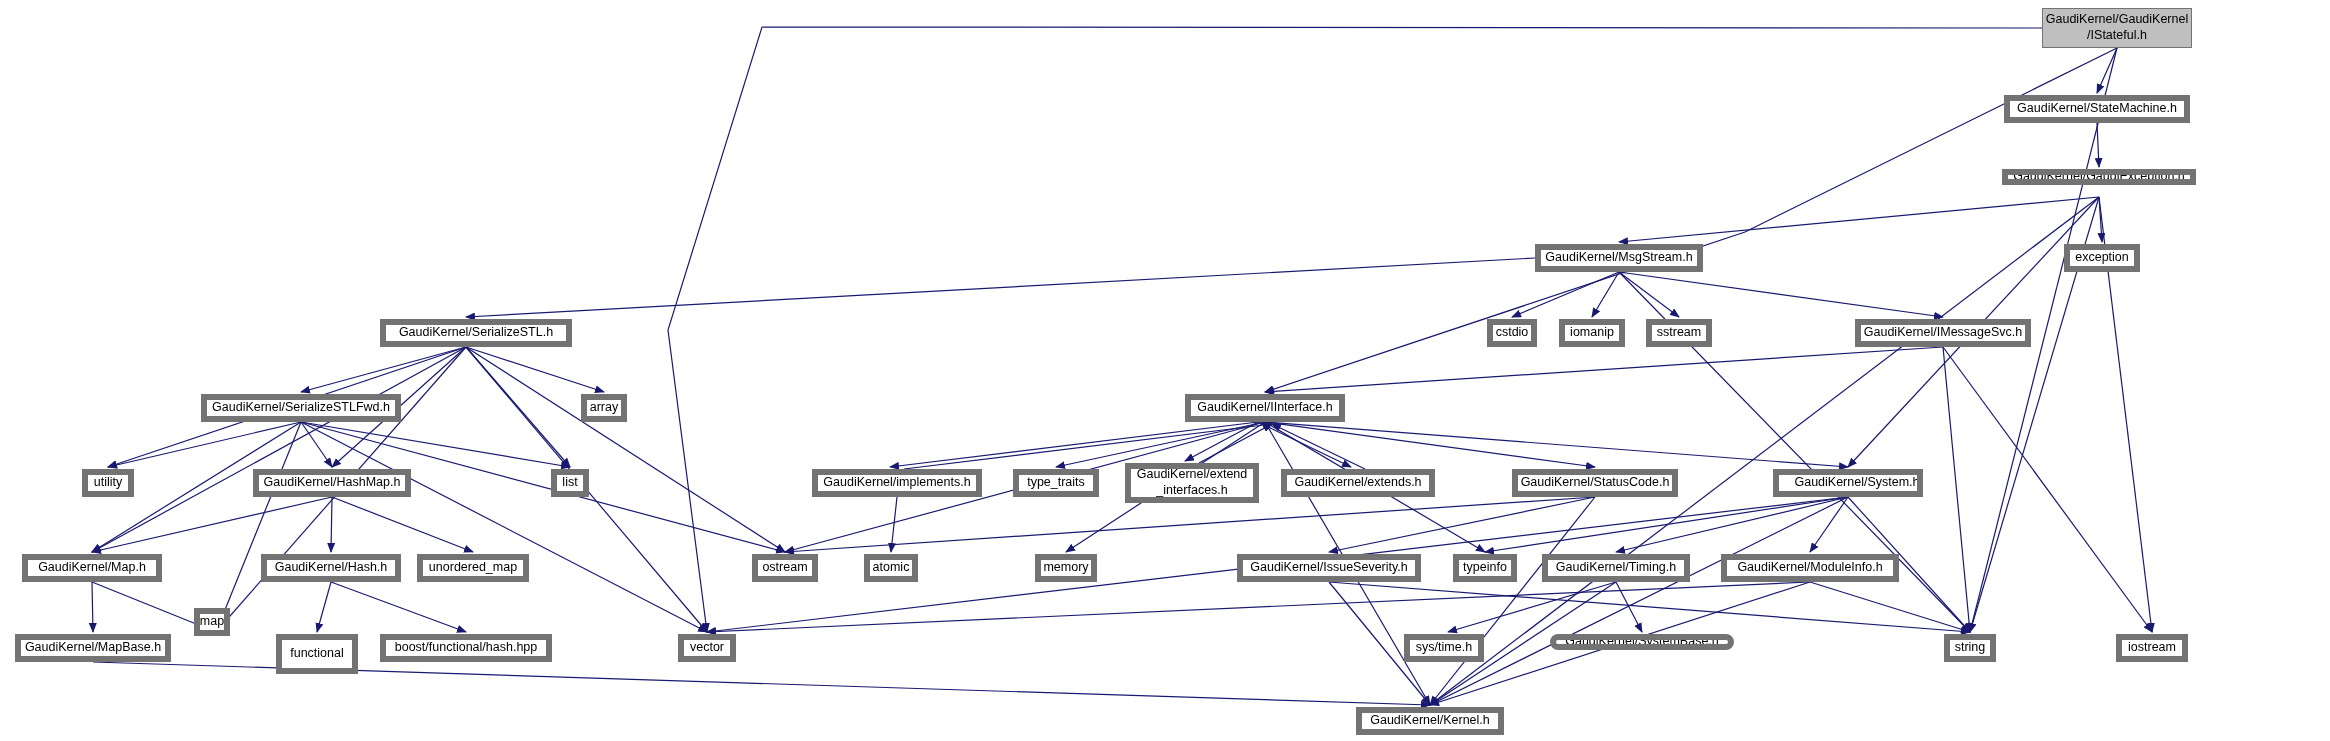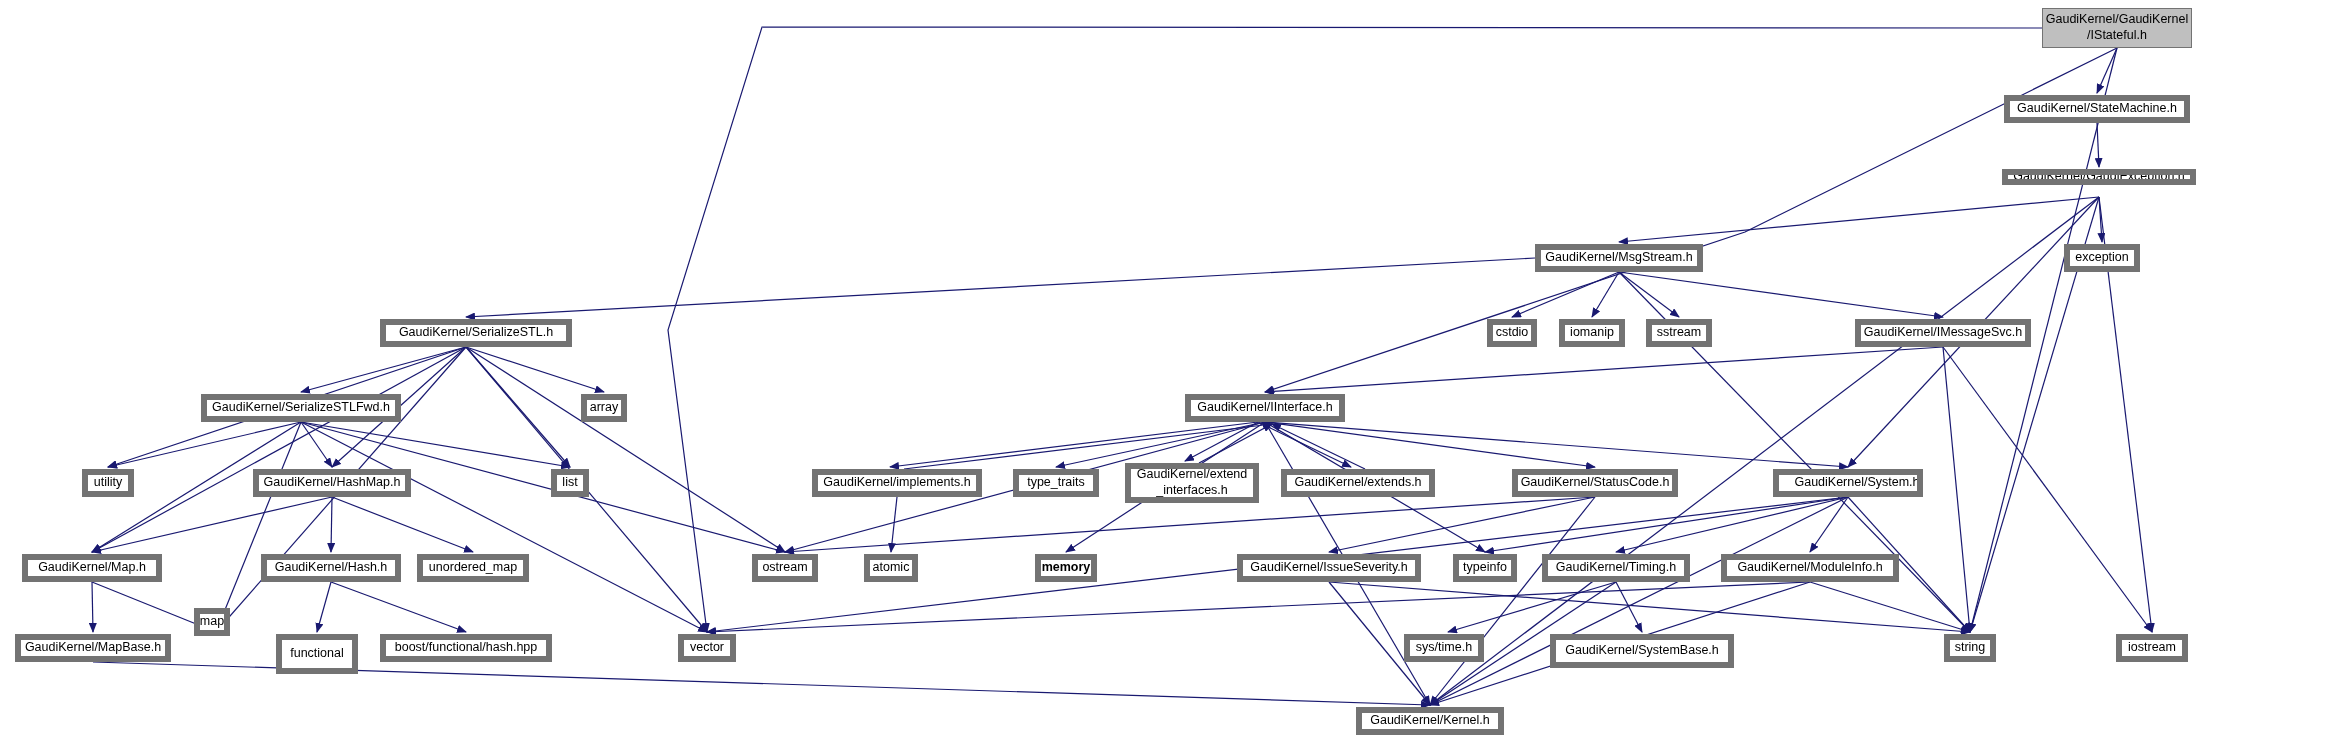--- a/index.html
+++ b/index.html
@@ -204,21 +204,21 @@
     </div>
     <div class="node" style="left: 417px; top: 554px; width: 112px; height: 28px;">
       <div class="node-line">unordered_map</div>
     </div>
     <div class="node" style="left: 752px; top: 554px; width: 66px; height: 28px;">
       <div class="node-line">ostream</div>
     </div>
     <div class="node" style="left: 864px; top: 554px; width: 54px; height: 28px;">
       <div class="node-line">atomic</div>
     </div>
-    <div class="node" style="left: 1035px; top: 554px; width: 62px; height: 28px; font-weight: bold;">
+    <div class="node" style="left: 1035px; top: 554px; width: 62px; height: 28px;">
       <div class="node-line">memory</div>
     </div>
     <div class="node" style="left: 1237px; top: 554px; width: 184px; height: 28px;">
       <div class="node-line">GaudiKernel/IssueSeverity.h</div>
     </div>
     <div class="node" style="left: 1453px; top: 554px; width: 64px; height: 28px;">
       <div class="node-line">typeinfo</div>
     </div>
     <div class="node" style="left: 1542px; top: 554px; width: 148px; height: 28px;">
       <div class="node-line">GaudiKernel/Timing.h</div>
@@ -237,21 +237,21 @@
     </div>
     <div class="node" style="left: 380px; top: 634px; width: 172px; height: 28px;">
       <div class="node-line">boost/functional/hash.hpp</div>
     </div>
     <div class="node" style="left: 678px; top: 634px; width: 58px; height: 28px;">
       <div class="node-line">vector</div>
     </div>
     <div class="node" style="left: 1404px; top: 634px; width: 80px; height: 28px;">
       <div class="node-line">sys/time.h</div>
     </div>
-    <div class="node" style="left: 1550px; top: 634px; width: 184px; height: 34px;">
+    <div class="node" style="left: 1550px; top: 634px; width: 184px; height: 16px; border-radius: 10px;">
       <div class="node-line">GaudiKernel/SystemBase.h</div>
     </div>
     <div class="node" style="left: 1944px; top: 634px; width: 52px; height: 28px;">
       <div class="node-line">string</div>
     </div>
     <div class="node" style="left: 2116px; top: 634px; width: 72px; height: 28px;">
       <div class="node-line">iostream</div>
     </div>
     <div class="node" style="left: 1356px; top: 707px; width: 148px; height: 28px;">
       <div class="node-line">GaudiKernel/Kernel.h</div>

